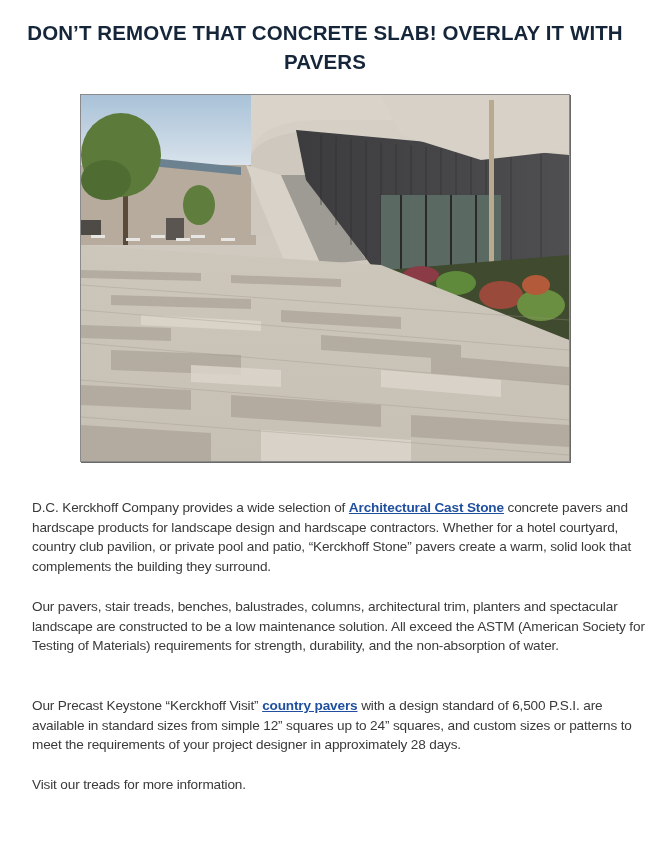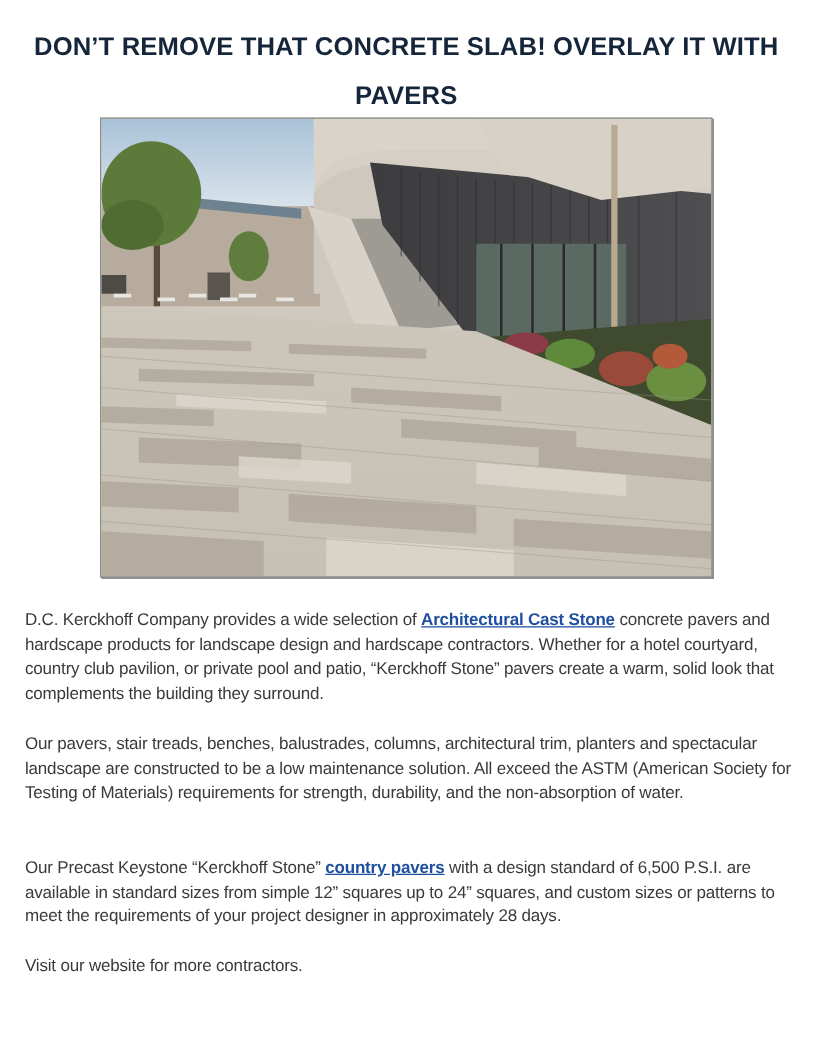--- a/index.html
+++ b/index.html
@@ -17,21 +17,21 @@
     }
     .page-title {
       position: absolute;
       left: 20px;
       top: 18px;
       width: 610px;
       text-align: center;
       font-family: "Liberation Sans", sans-serif;
       font-weight: bold;
       font-size: 20.5px;
-      line-height: 39px;
+      line-height: 29px;
       color: #16263a;
       letter-spacing: 0.1px;
       margin: 0;
     }
     .hero-frame {
       position: absolute;
       left: 80px;
       top: 94px;
       width: 488px;
       height: 366px;
@@ -45,21 +45,21 @@
       width: 100%;
       height: 100%;
     }
     .body-text {
       position: absolute;
       left: 20px;
       width: 615px;
       font-size: 13.6px;
       line-height: 19.6px;
       color: #3a3a3a;
-      margin: 0;
+      margin: 12px;
       letter-spacing: -0.15px;
     }
     .p1 { top: 486px; }
     .p2 { top: 585px; }
     .p3 { top: 684px; }
     .p4 { top: 763px; }
     a.inline-link {
       color: #1f4f9e;
       font-weight: bold;
       text-decoration: underline;
@@ -183,15 +183,15 @@
       <line x1="0" y1="285" x2="488" y2="325"></line>
       <line x1="0" y1="322" x2="488" y2="360"></line>
     </g>
   </svg>
 </div>
 
 <p class="body-text p1"><span>D.C. Kerckhoff Company provides a wide selection of </span><a class="inline-link">Architectural Cast Stone</a><span> concrete pavers and hardscape products for landscape design and hardscape contractors. Whether for a hotel courtyard, country club pavilion, or private pool and patio, “Kerckhoff Stone” pavers create a warm, solid look that complements the building they surround.</span></p>
 
 <p class="body-text p2">Our pavers, stair treads, benches, balustrades, columns, architectural trim, planters and spectacular landscape are constructed to be a low maintenance solution. All exceed the ASTM (American Society for Testing of Materials) requirements for strength, durability, and the non-absorption of water.</p>
 
-<p class="body-text p3"><span>Our Precast Keystone “Kerckhoff Stone” </span><a class="inline-link">country pavers</a><span> with a design standard of 6,500 P.S.I. are available in standard sizes from simple 12” squares up to 24” squares, and custom sizes or patterns to meet the requirements of your project designer in approximately 28 days.</span></p>
+<p class="body-text p3"><span>Our Precast Keystone “Kerckhoff Visit” </span><a class="inline-link">country pavers</a><span> with a design standard of 6,500 P.S.I. are available in standard sizes from simple 12” squares up to 24” squares, and custom sizes or patterns to meet the requirements of your project designer in approximately 28 days.</span></p>
 
-<p class="body-text p4">Visit our website for more contractors.</p>
+<p class="body-text p4">Visit our treads for more information.</p>
 
 </body></html>

